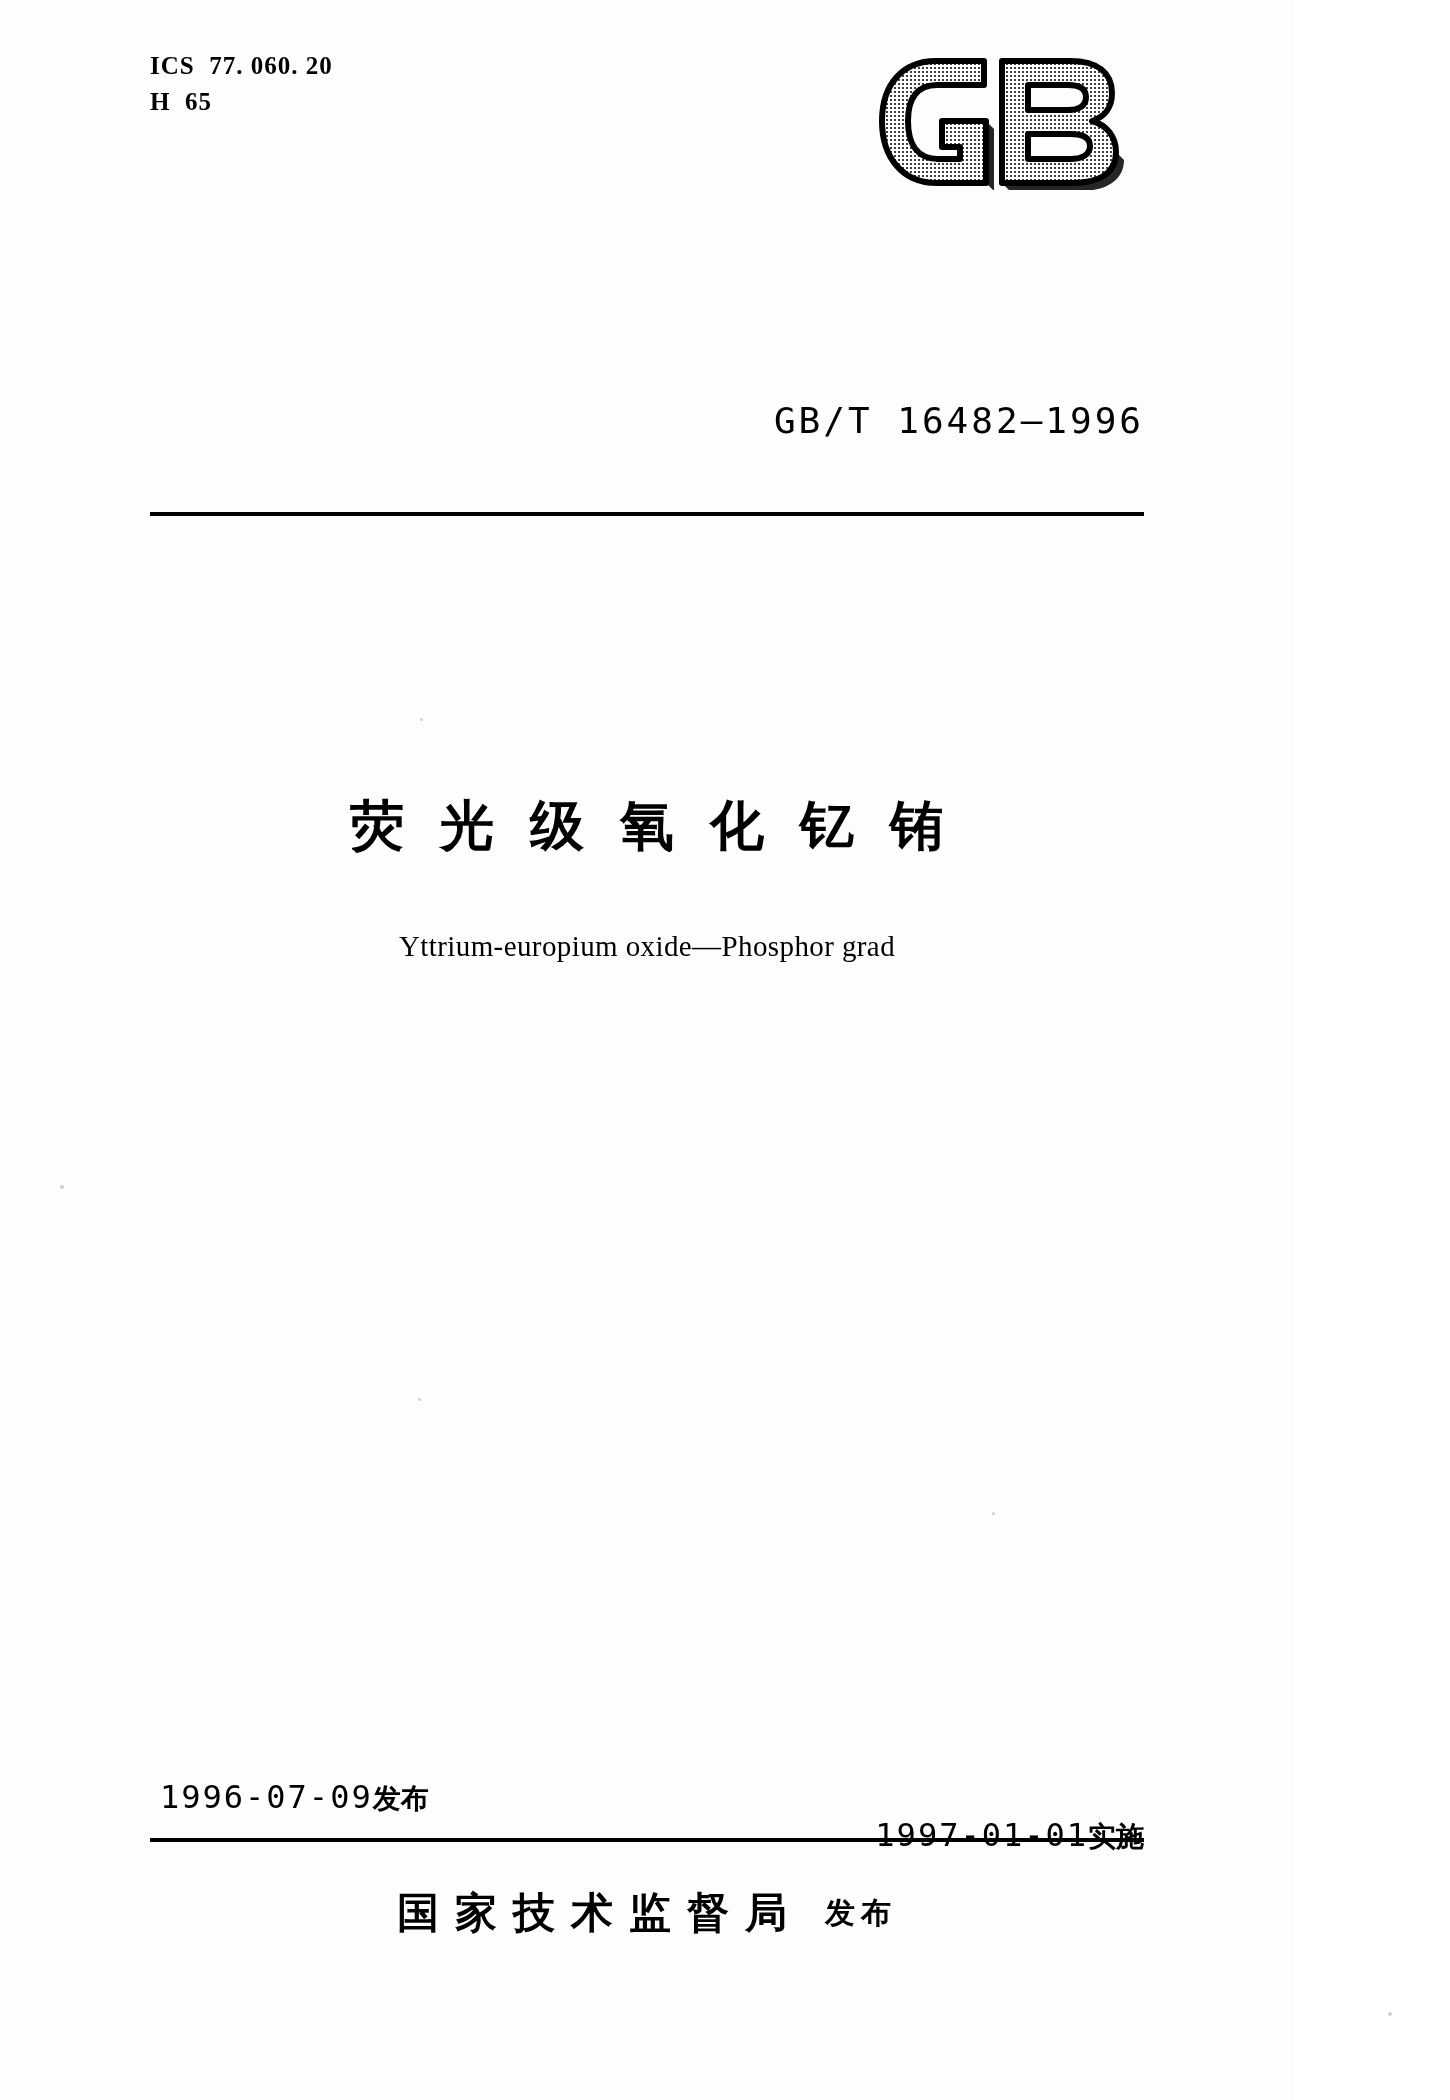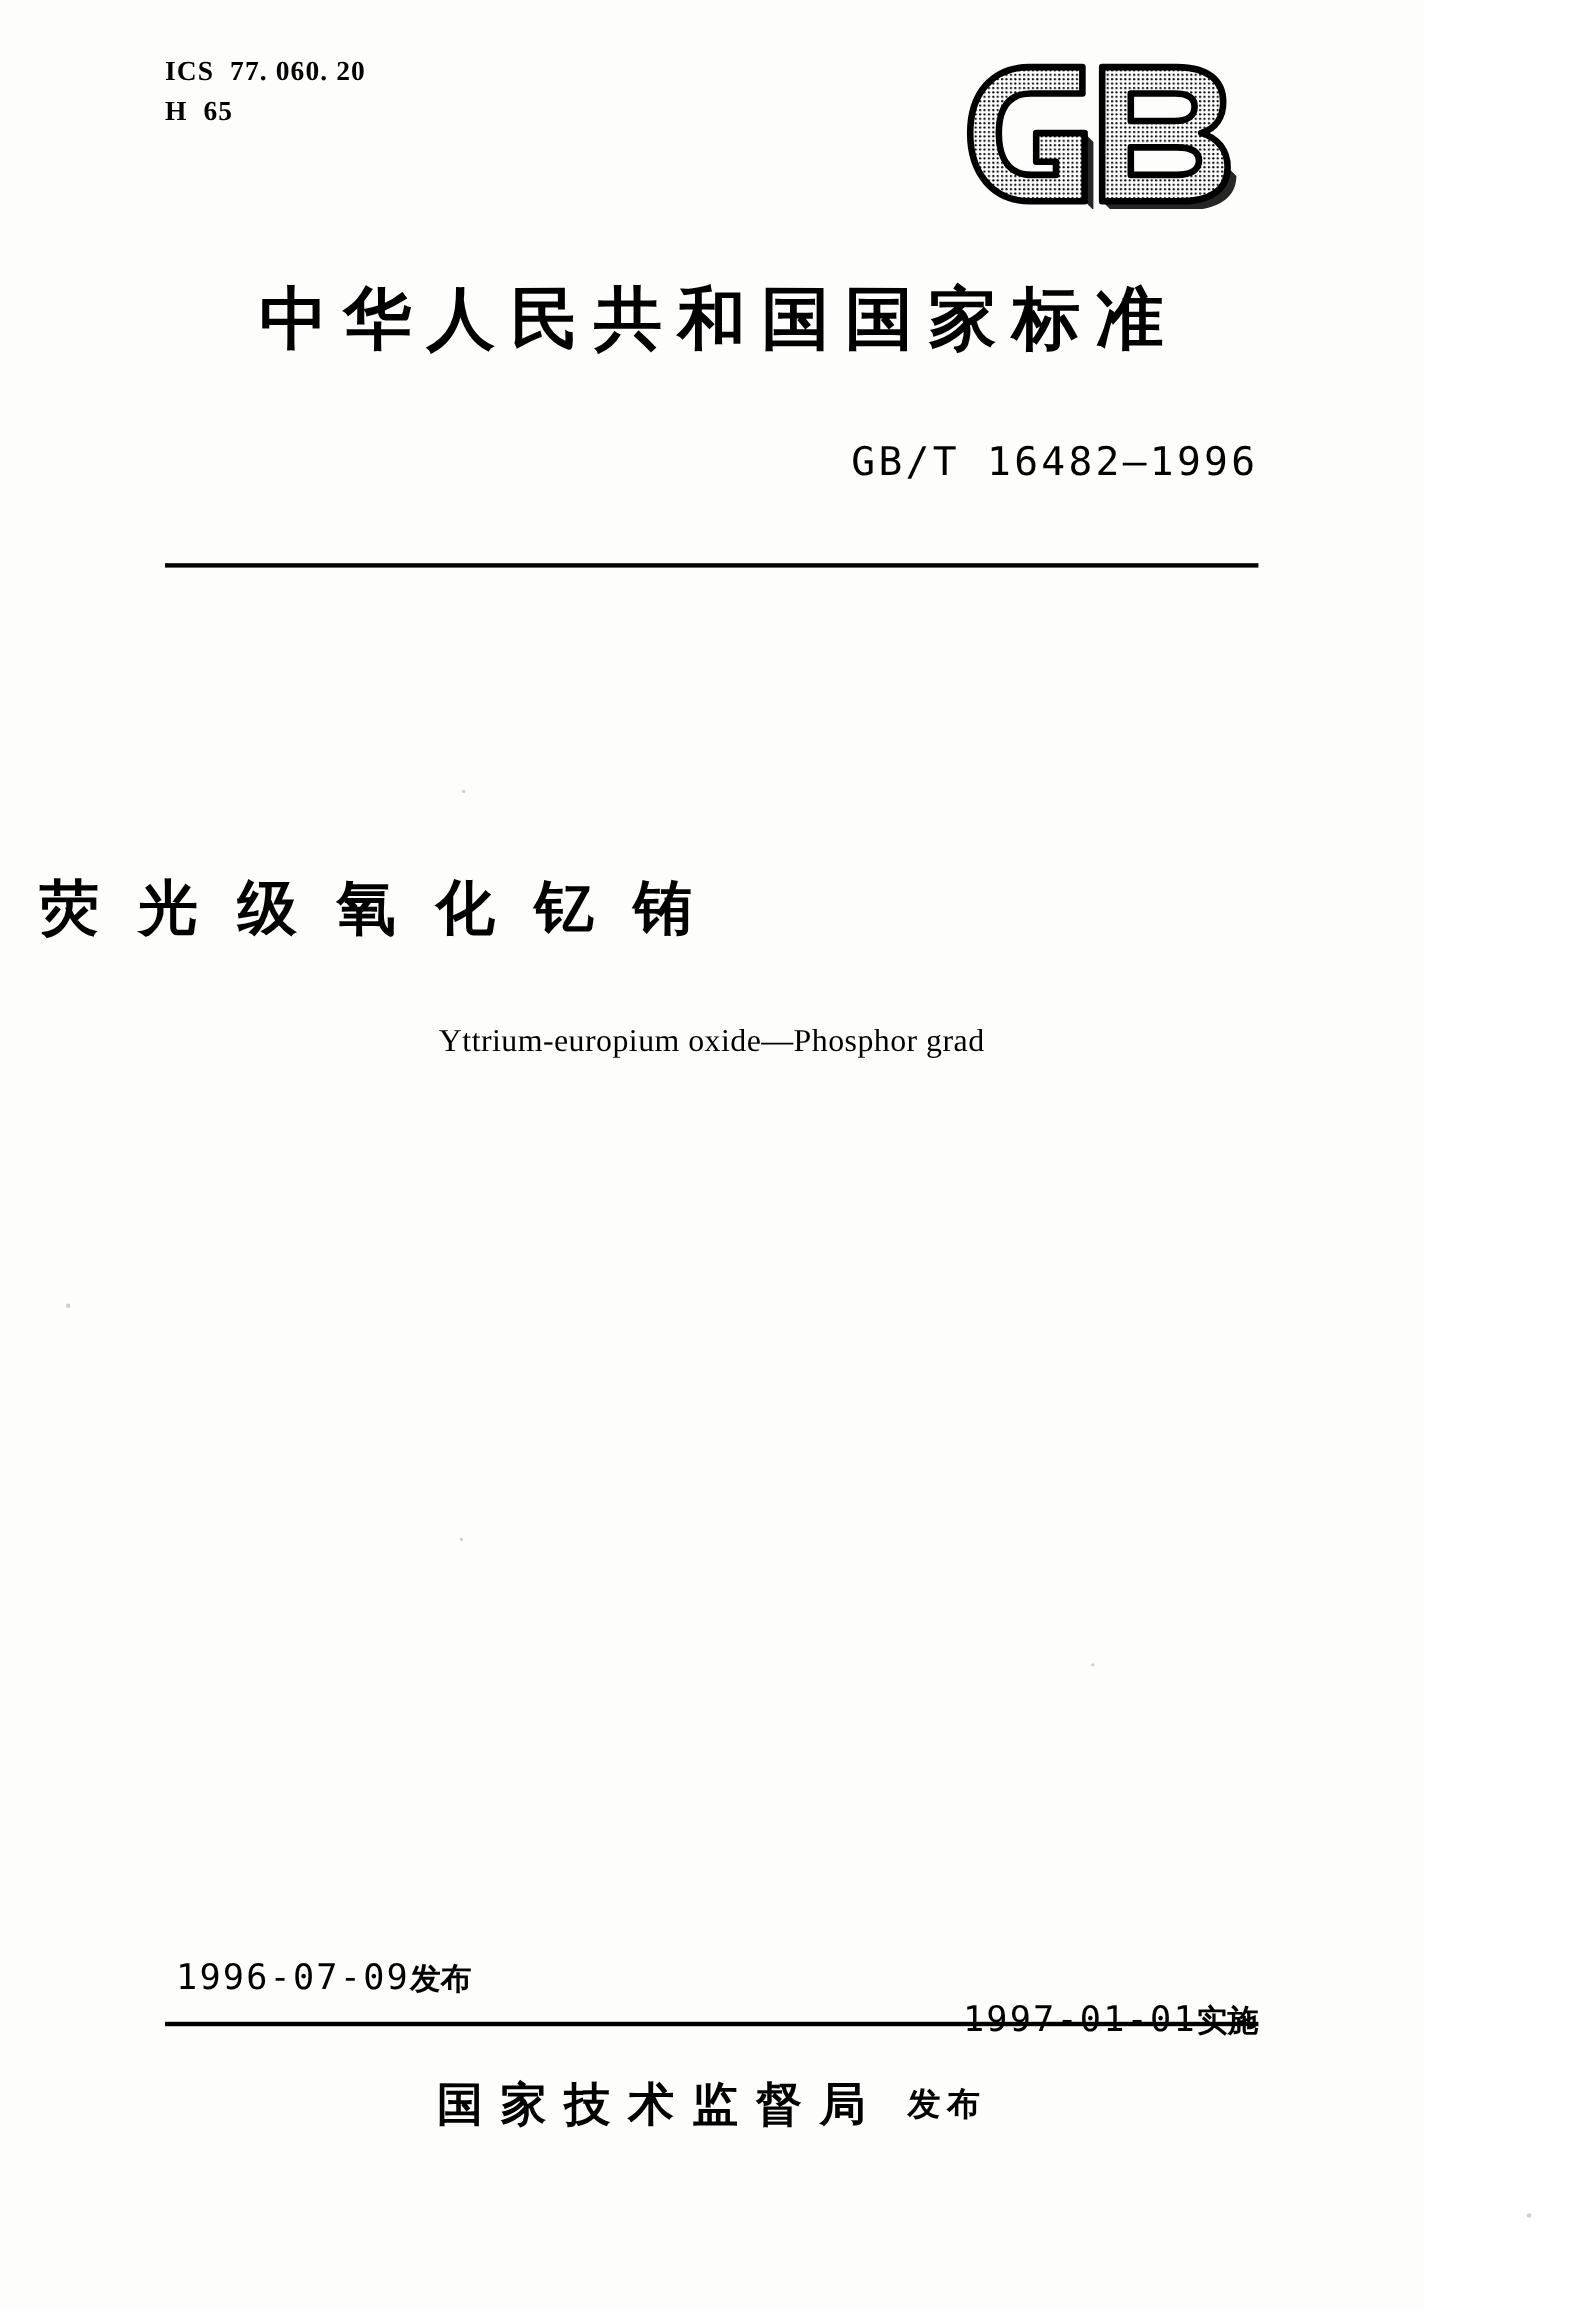--- a/index.html
+++ b/index.html
@@ -80,20 +80,21 @@
     top: 512px;
     height: 4px;
     background: #000;
   }
 
   
   .doc-title-cn {
     position: absolute;
     left: 0; right: 0;
     top: 790px;
+    text-align: center;
     font-family: "DejaVu Sans", sans-serif;
     font-weight: bold;
     font-size: 54px;
     letter-spacing: 36px;
     text-indent: 36px;
   }
 
   
   .doc-title-en {
     position: absolute;
@@ -199,21 +200,20 @@
                  C242 118 226 128 198 128 L128 128 Z
                  M154 30 L154 55 L194 55 C206 55 212 50 212 42 C212 34 206 30 194 30 Z
                  M154 79 L154 104 L196 104 C209 104 216 99 216 91 C216 83 209 79 196 79 Z" fill="url(#hatch)" stroke="#000" stroke-width="6" stroke-linejoin="round"></path>
       </g>
 
       <path d="M112 128 L120 136 L120 74 L112 66 Z" fill="#000" opacity="0.85"></path>
       <path d="M242 97 L250 105 C250 124 234 136 206 136 L136 136 L128 128 L198 128 C226 128 242 118 242 97 Z" fill="#000" opacity="0.85"></path>
     </svg>
   </div>
 
-  <div class="national-title">中华人民共和国国家标准</div>
 
   <div class="std-number">GB/T 16482—1996</div>
 
   <div class="rule-top"></div>
 
   <div class="doc-title-cn">荧光级氧化钇铕</div>
   <div class="doc-title-en">Yttrium-europium oxide—Phosphor grad</div>
 
   <div class="issue-date">
     <span>1996-07-09</span><span class="cn">发布</span>

